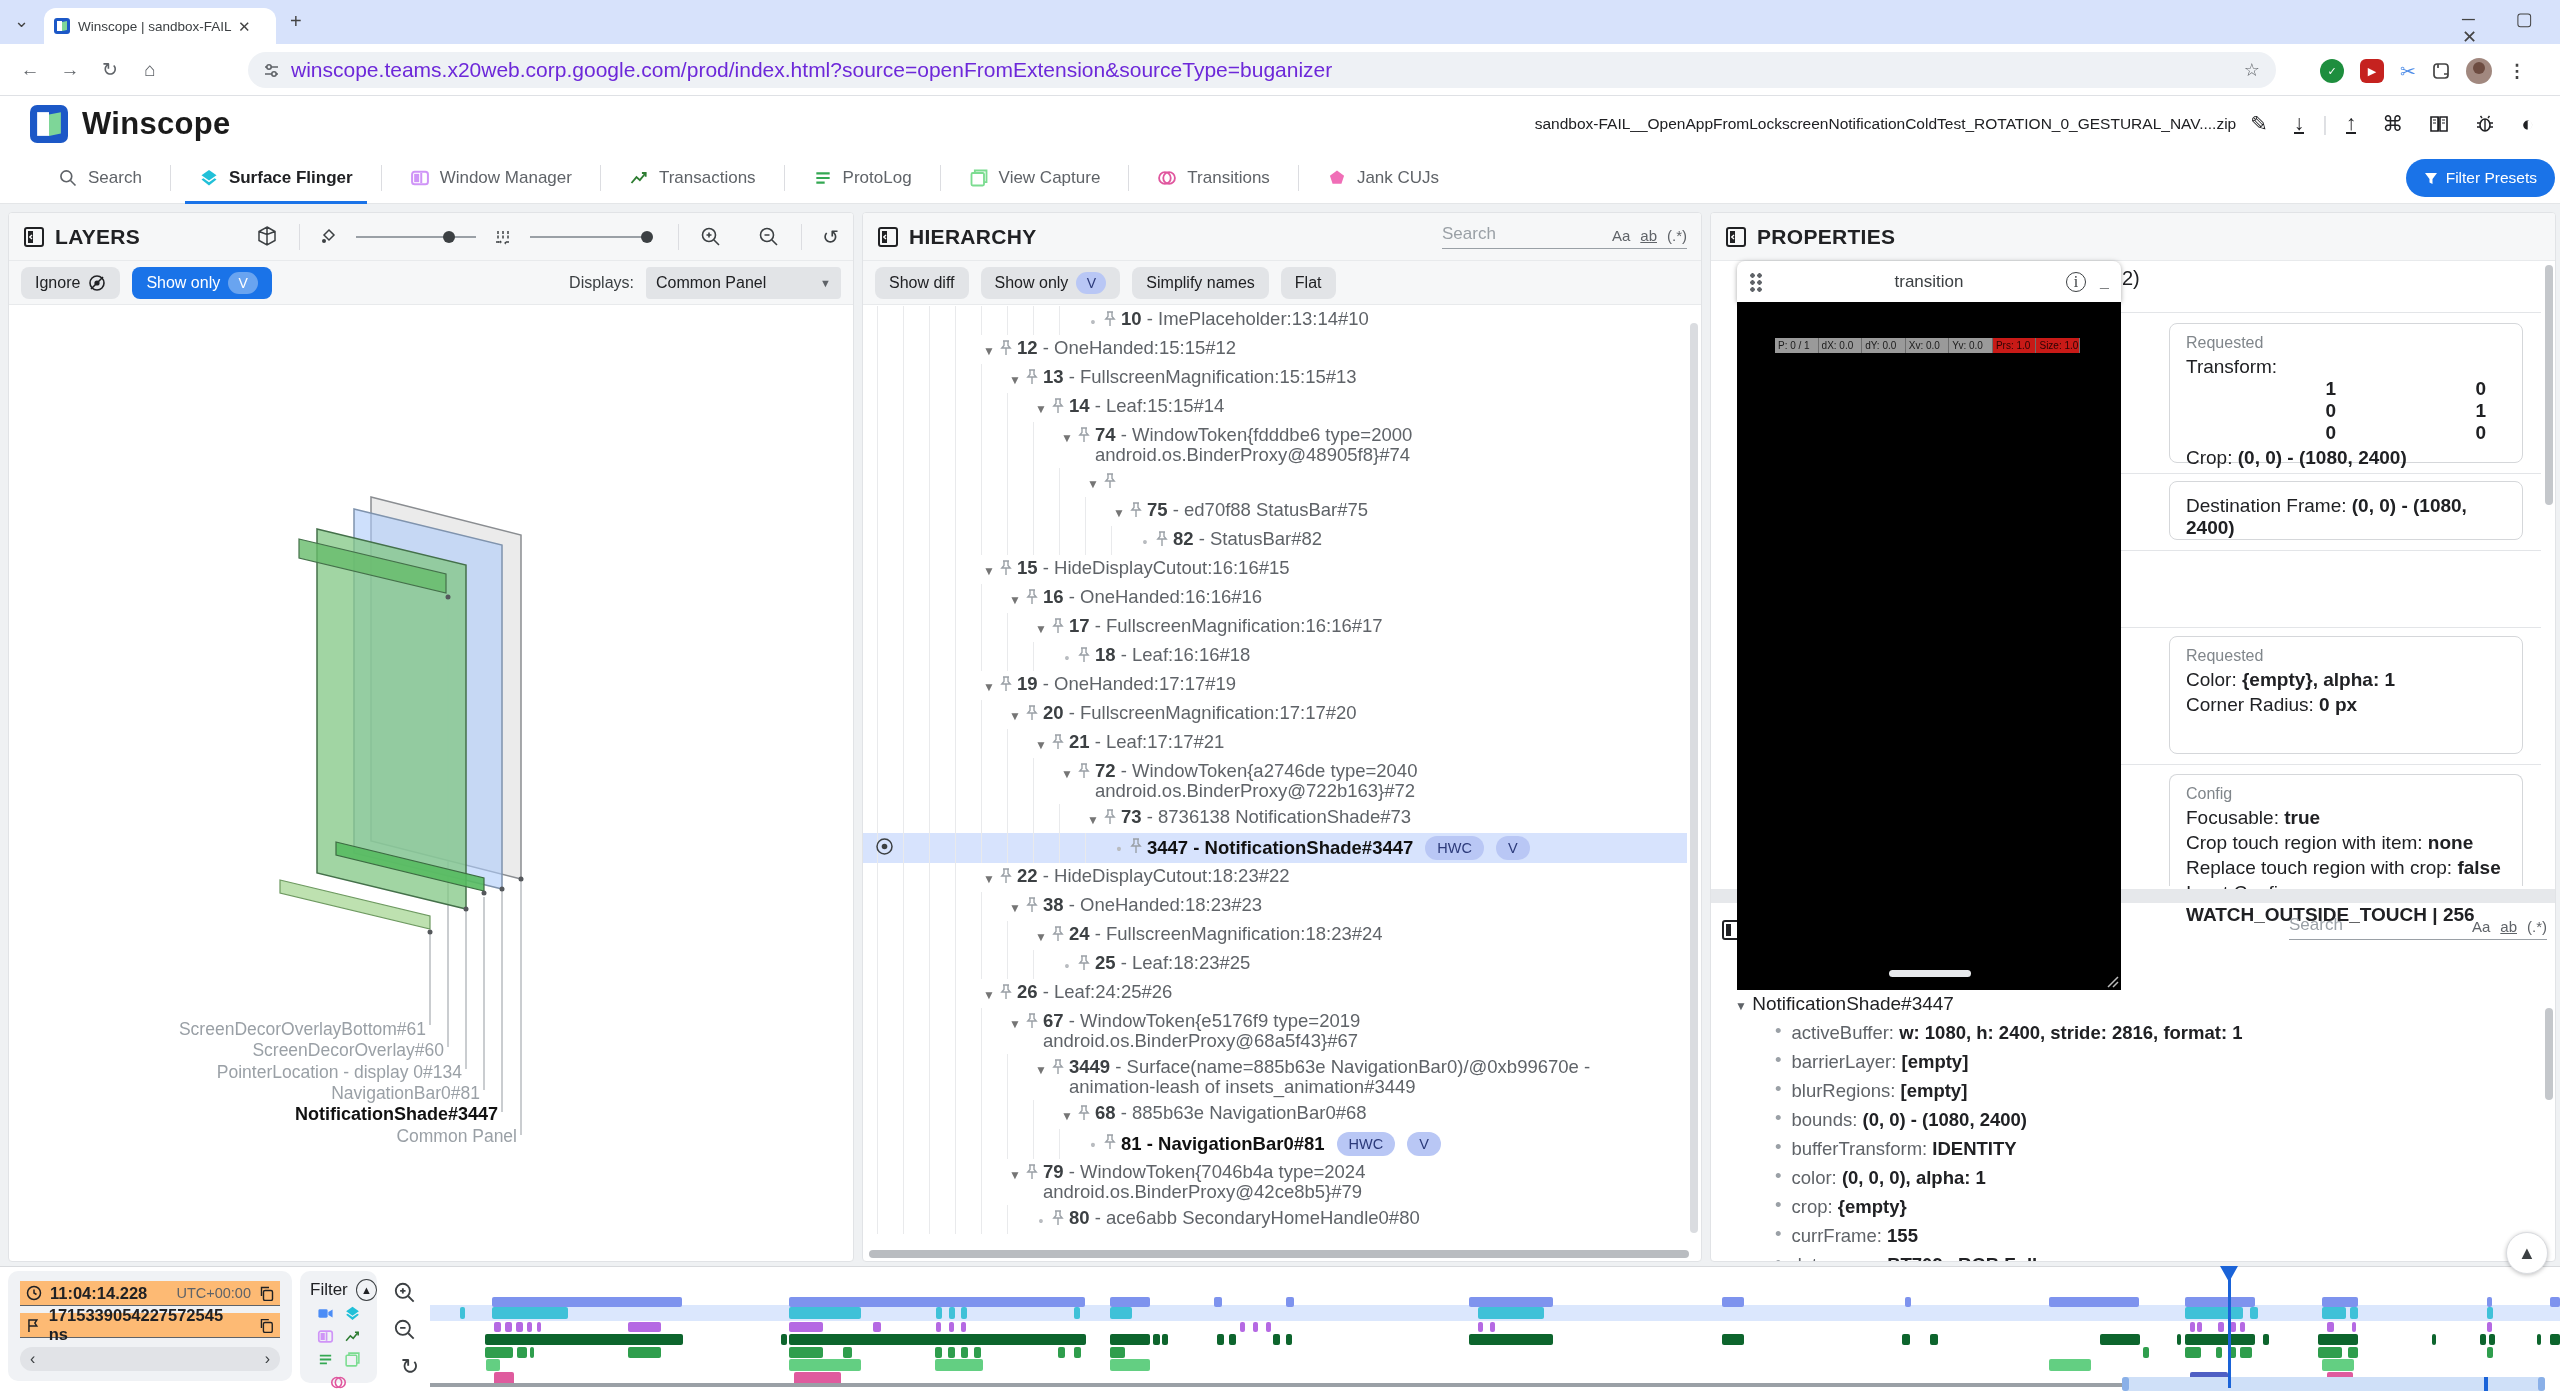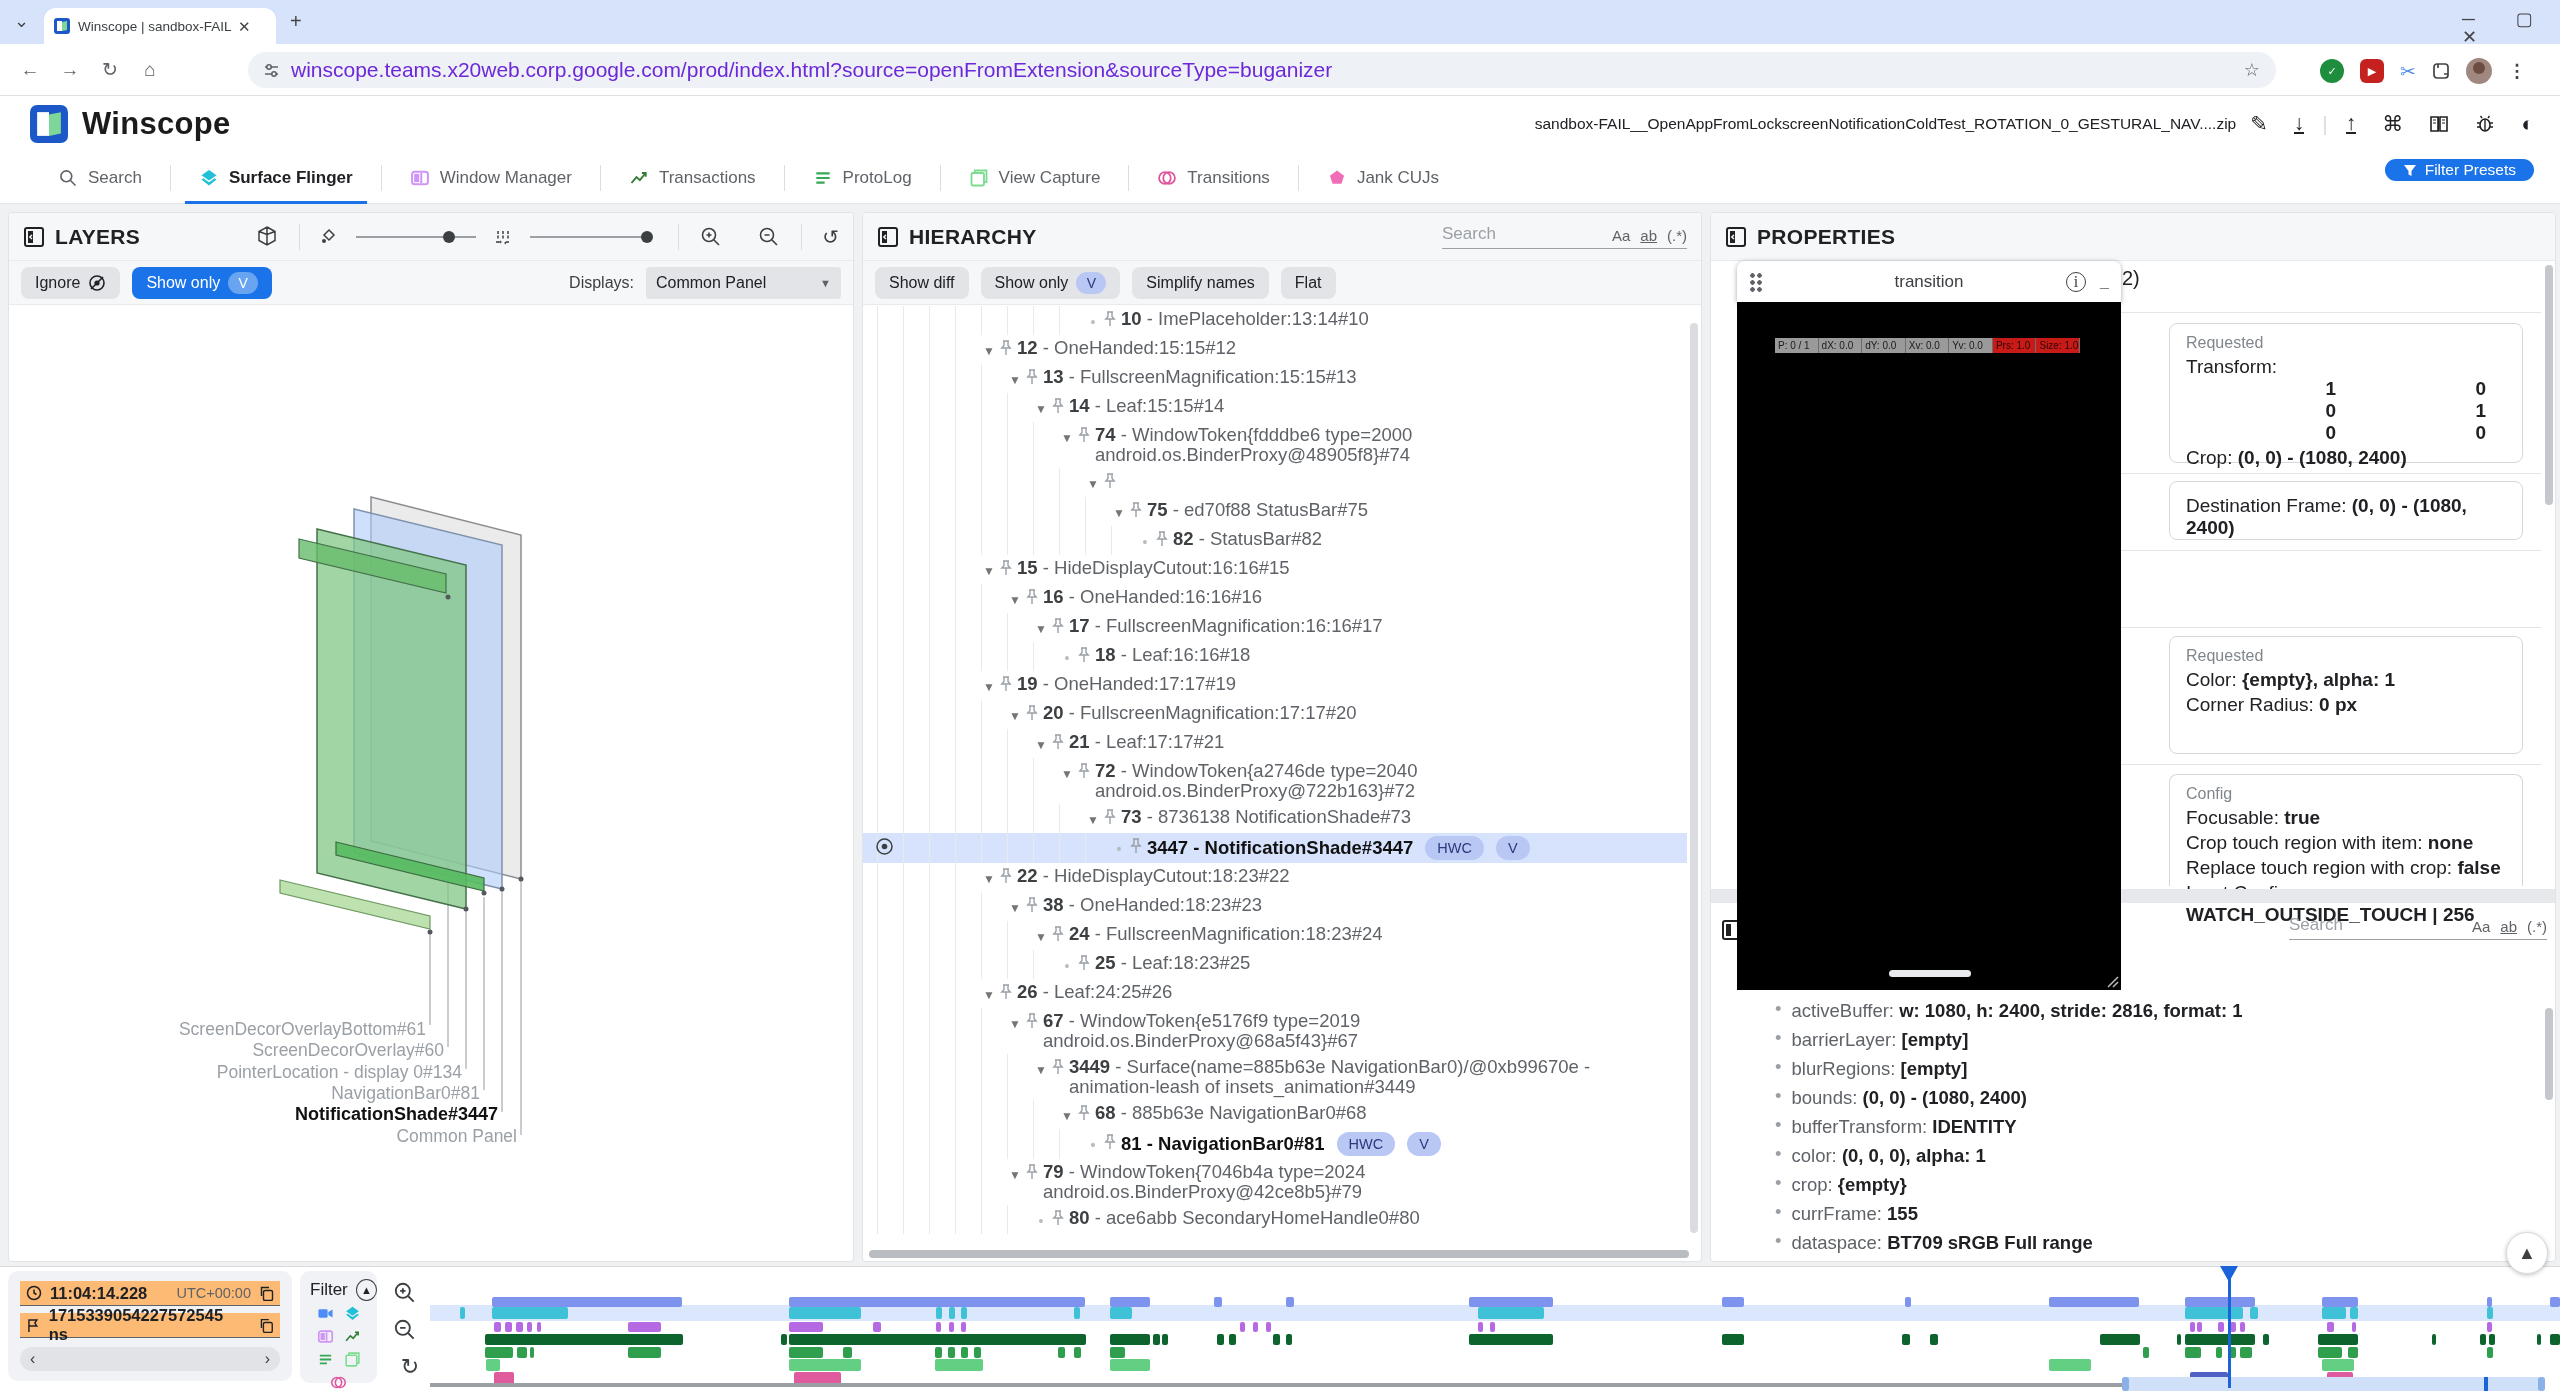--- a/index.html
+++ b/index.html
@@ -20,21 +20,21 @@
   #appheader{left:0;top:96px;width:2560px;height:56px;background:#fff;display:flex;align-items:center}
   #appname{font-size:31px;font-weight:600;letter-spacing:.3px;color:#1b1b1b}
   #tracefile{font-size:15.5px;color:#202124}
   .hicon{color:#202124;font-size:21px;margin-left:26px}
   
   #navbar{left:0;top:152px;width:2560px;height:52px;background:#fff;border-bottom:1px solid #e4e6e8;display:flex;align-items:center;padding-left:30px}
   .navtab{position:relative;height:52px;display:flex;align-items:center;gap:10px;padding:0 28px;font-size:17px;color:#5f6368;cursor:pointer}
   .navtab.active{color:#202124;font-weight:700}
   .navtab.active::after{content:"";position:absolute;left:14px;right:14px;bottom:0;height:3px;background:#1a73e8}
   .navsep{width:1px;height:26px;background:#dcdde1}
-  #filterpresets{position:absolute;right:26px;top:159px;height:22px;padding:0 18px;border-radius:19px;background:#1a73e8;color:#fff;font-size:15.5px;display:flex;align-items:center;gap:8px}
+  #filterpresets{position:absolute;right:5px;top:159px;height:38px;padding:0 18px;border-radius:19px;background:#1a73e8;color:#fff;font-size:15.5px;display:flex;align-items:center;gap:8px}
   
   #workspace{left:0;top:204px;width:2560px;height:1062px;background:#eff1f3}
   .panel{position:absolute;top:8px;height:1050px;background:#fff;border:1px solid #e1e3e6;border-radius:4px;overflow:hidden}
   .phead{height:48px;background:#f6f7f8;border-bottom:1px solid #e8eaec;display:flex;align-items:center;padding:0 14px;gap:10px}
   .ptitle{font-size:21px;font-weight:700;letter-spacing:.3px}
   .chiprow{height:44px;background:#f6f7f8;border-bottom:1px solid #e8eaec;display:flex;align-items:center;gap:12px;padding:0 12px}
   .chip{height:32px;border-radius:8px;background:#e2e4e7;display:flex;align-items:center;gap:8px;padding:0 14px;font-size:16px;color:#202124}
   .chip.blue{background:#1a73e8;color:#fff}
   .vbadge{min-width:30px;height:22px;border-radius:11px;background:#b9c7f5;color:#2c3a7a;font-size:14px;display:flex;align-items:center;justify-content:center}
   .chip.blue .vbadge{background:rgba(255,255,255,.35);color:#fff}
@@ -947,20 +947,21 @@
       </div>
     <div class="abs searchwrap" style="left:578px;top:702px;width:258px">
       <span class="searchph">Search</span>
       <span class="mods" id="psearchmods">
           <span class="">Aa</span>
           <span class="ul">ab</span>
           <span class="">(.*)</span>
         </span>
     </div>
     <div class="abs" style="left:24px;top:780px;right:24px" id="proptree">
+        <div style="font-size:19px;color:#202124"><span style="font-size:12px;color:#5f6368">▼</span> NotificationShade#3447</div>
         <div class="ptr">
           <span style="width:30px;flex:none"></span>
           <span class="dot">•</span>
           <span><span class="pk">activeBuffer: </span><span class="pv">w: 1080, h: 2400, stride: 2816, format: 1</span></span>
         </div>
         <div class="ptr">
           <span style="width:30px;flex:none"></span>
           <span class="dot">•</span>
           <span><span class="pk">barrierLayer: </span><span class="pv">[empty]</span></span>
         </div>

